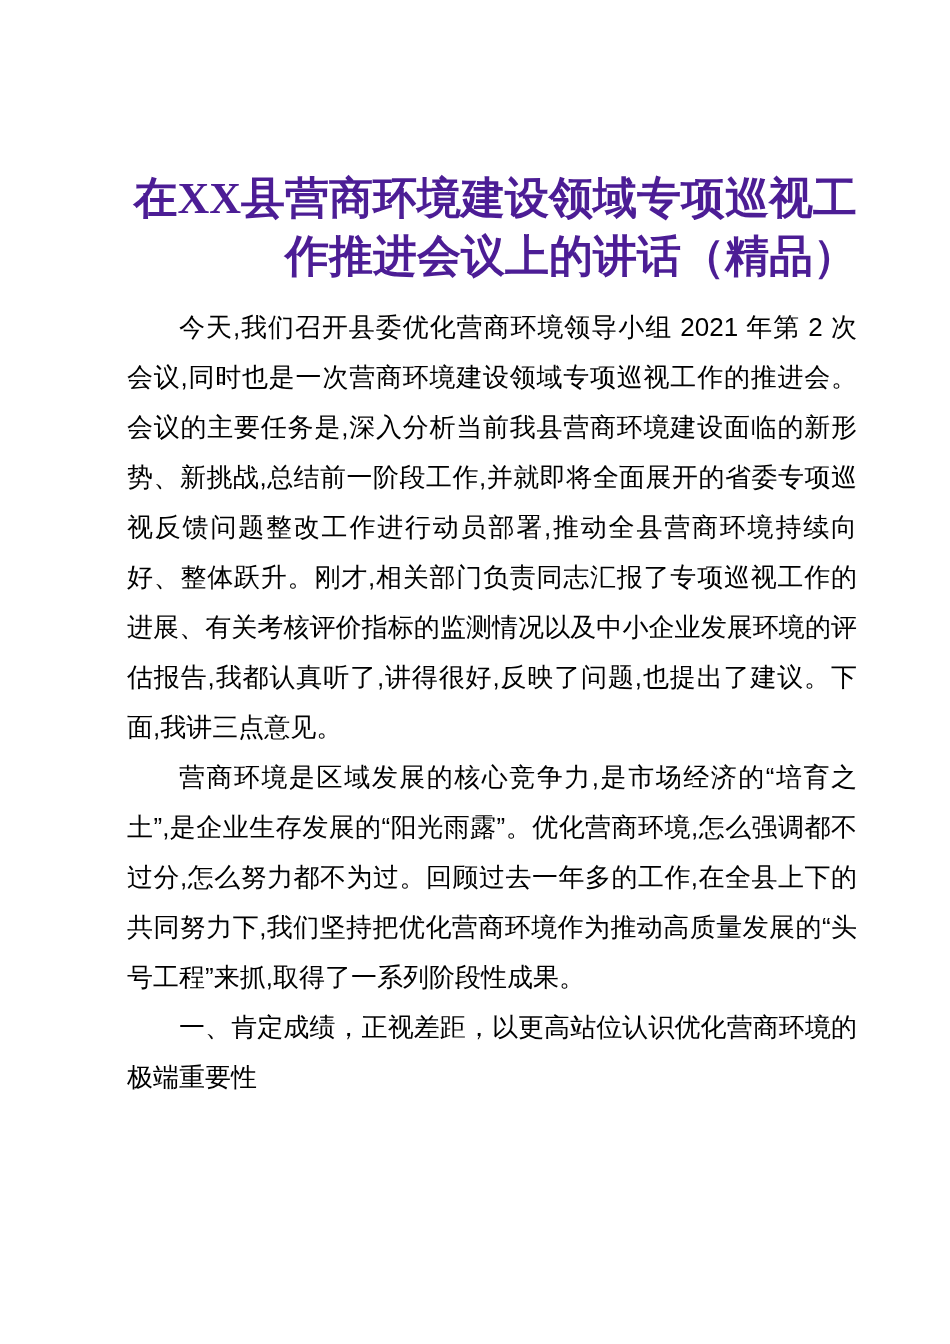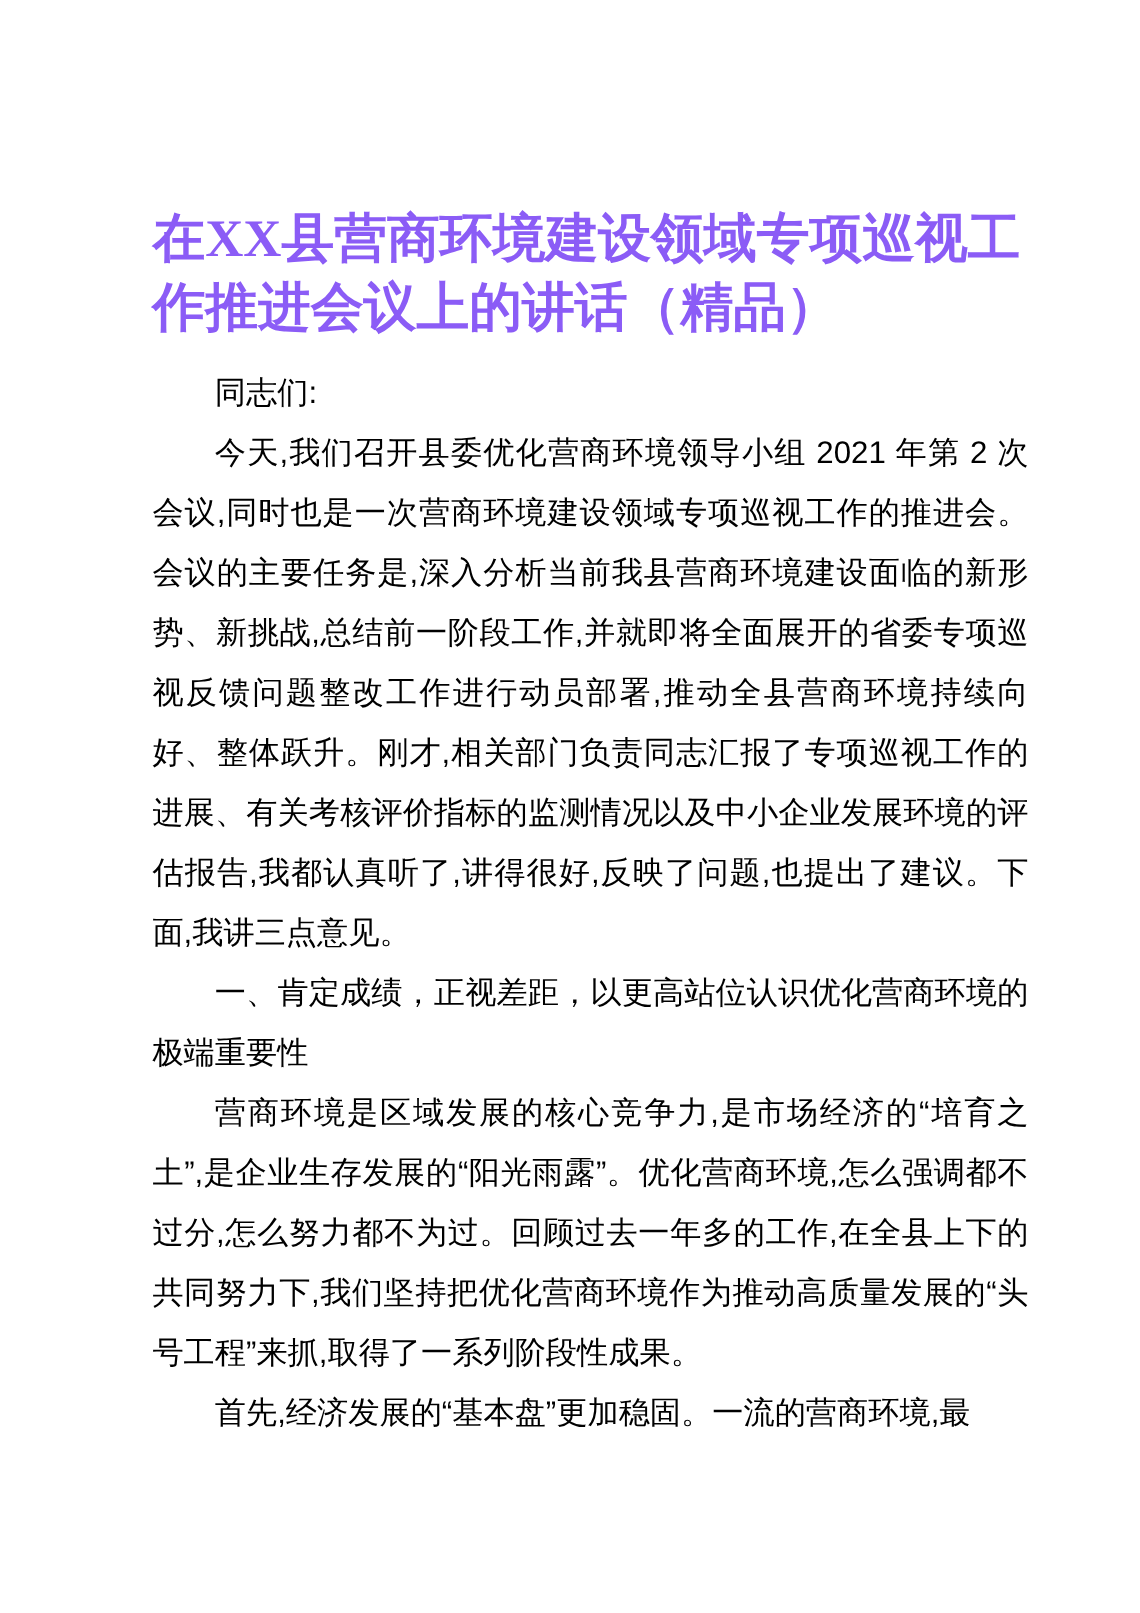--- a/index.html
+++ b/index.html
@@ -17,44 +17,42 @@
     box-sizing: border-box;
     padding: 170px 93px 0 127px;
     overflow: hidden;
   }
   .doc-title {
     margin: 0 0 16px 0;
     font-family: "Liberation Serif", "DejaVu Serif", serif;
     font-weight: bold;
     font-size: 44px;
     line-height: 58px;
-    text-align: left;
-    color: #8b5cf6;
+    text-align: right;
+    color: #4c1d95;
     letter-spacing: 0px;
   }
   .para {
     margin: 0;
     font-family: "Liberation Sans", "DejaVu Sans", sans-serif;
     font-weight: normal;
     font-size: 26px;
     line-height: 50px;
     color: #000000;
     text-align: justify;
     text-indent: 2em;
     word-break: break-all;
   }
 </style>
 </head>
 <body>
 
 <div class="page">
   <h1 class="doc-title">在XX县营商环境建设领域专项巡视工作推进会议上的讲话（精品）</h1>
 
-  <p class="para">同志们:</p>
 
   <p class="para">今天,我们召开县委优化营商环境领导小组 2021 年第 2 次会议,同时也是一次营商环境建设领域专项巡视工作的推进会。会议的主要任务是,深入分析当前我县营商环境建设面临的新形势、新挑战,总结前一阶段工作,并就即将全面展开的省委专项巡视反馈问题整改工作进行动员部署,推动全县营商环境持续向好、整体跃升。刚才,相关部门负责同志汇报了专项巡视工作的进展、有关考核评价指标的监测情况以及中小企业发展环境的评估报告,我都认真听了,讲得很好,反映了问题,也提出了建议。下面,我讲三点意见。</p>
 
+  <p class="para">营商环境是区域发展的核心竞争力,是市场经济的“培育之土”,是企业生存发展的“阳光雨露”。优化营商环境,怎么强调都不过分,怎么努力都不为过。回顾过去一年多的工作,在全县上下的共同努力下,我们坚持把优化营商环境作为推动高质量发展的“头号工程”来抓,取得了一系列阶段性成果。</p>
+
   <p class="para">一、肯定成绩，正视差距，以更高站位认识优化营商环境的极端重要性</p>
 
-  <p class="para">营商环境是区域发展的核心竞争力,是市场经济的“培育之土”,是企业生存发展的“阳光雨露”。优化营商环境,怎么强调都不过分,怎么努力都不为过。回顾过去一年多的工作,在全县上下的共同努力下,我们坚持把优化营商环境作为推动高质量发展的“头号工程”来抓,取得了一系列阶段性成果。</p>
-
-  <p class="para">首先,经济发展的“基本盘”更加稳固。一流的营商环境,最</p>
 </div>
 
 </body></html>

